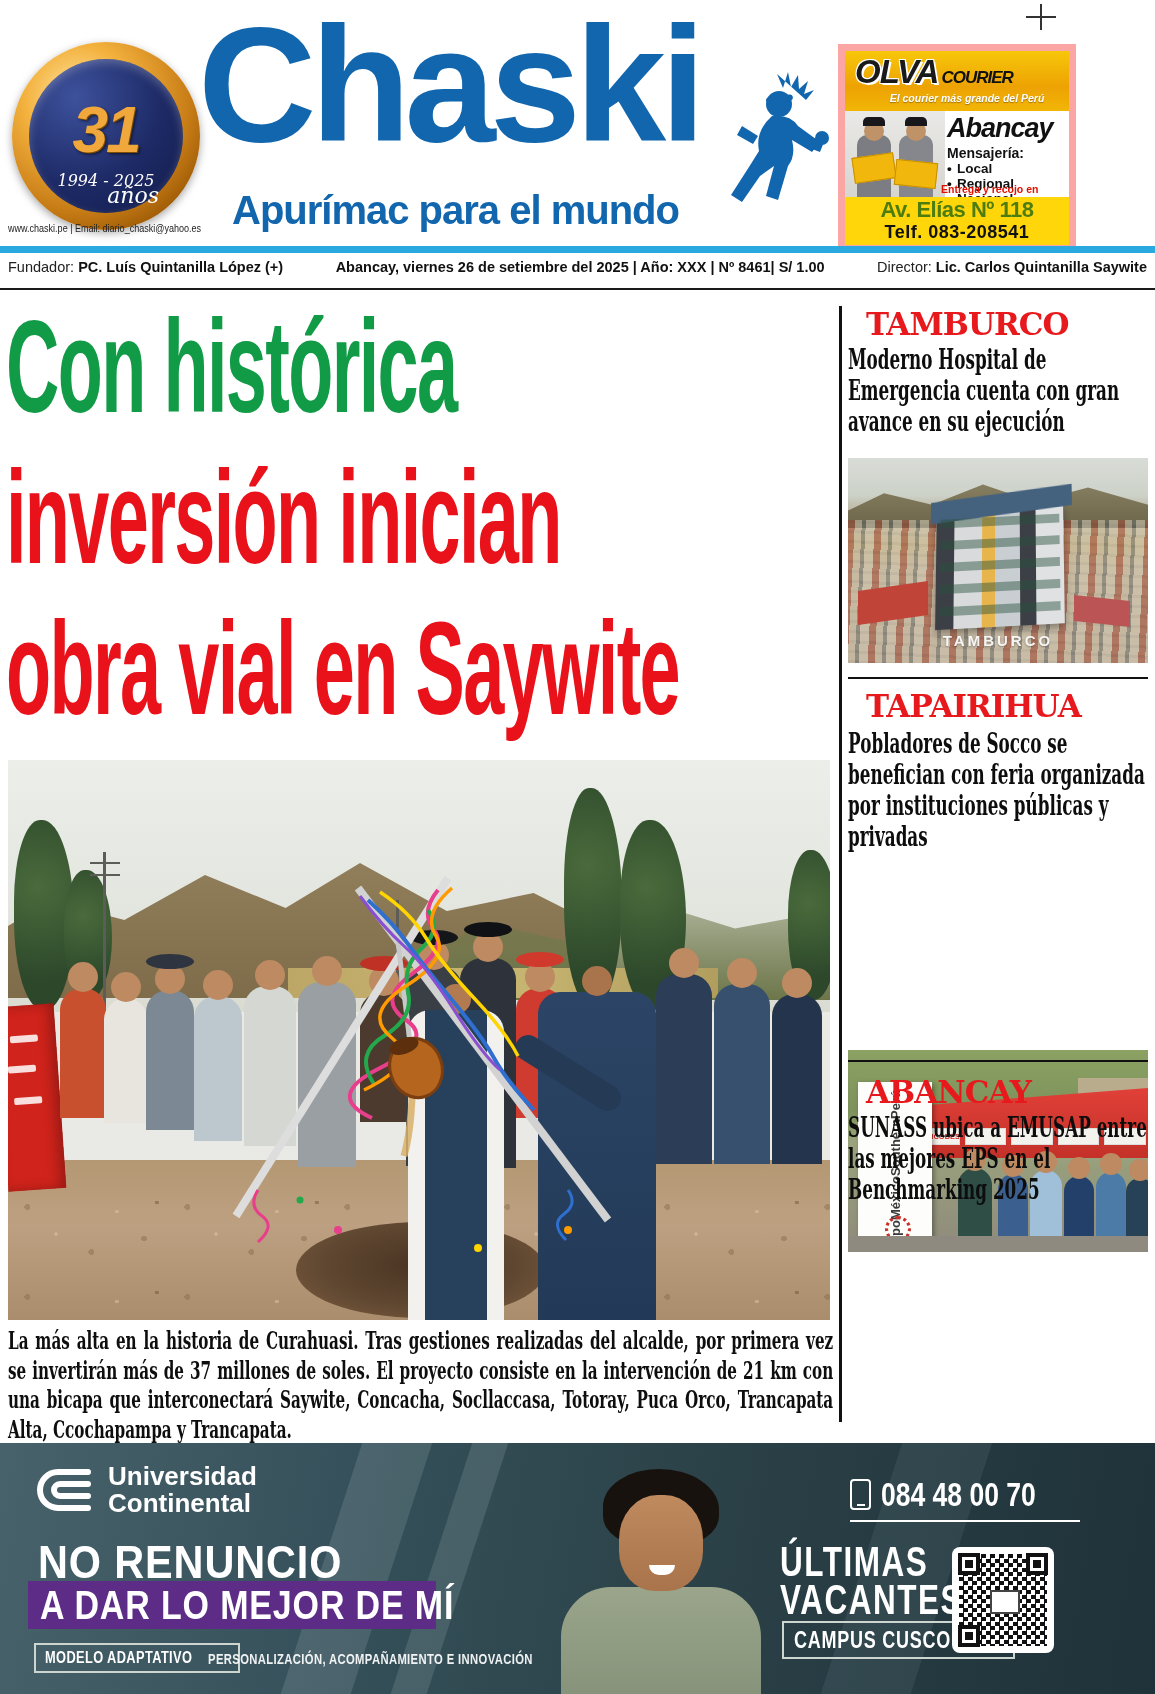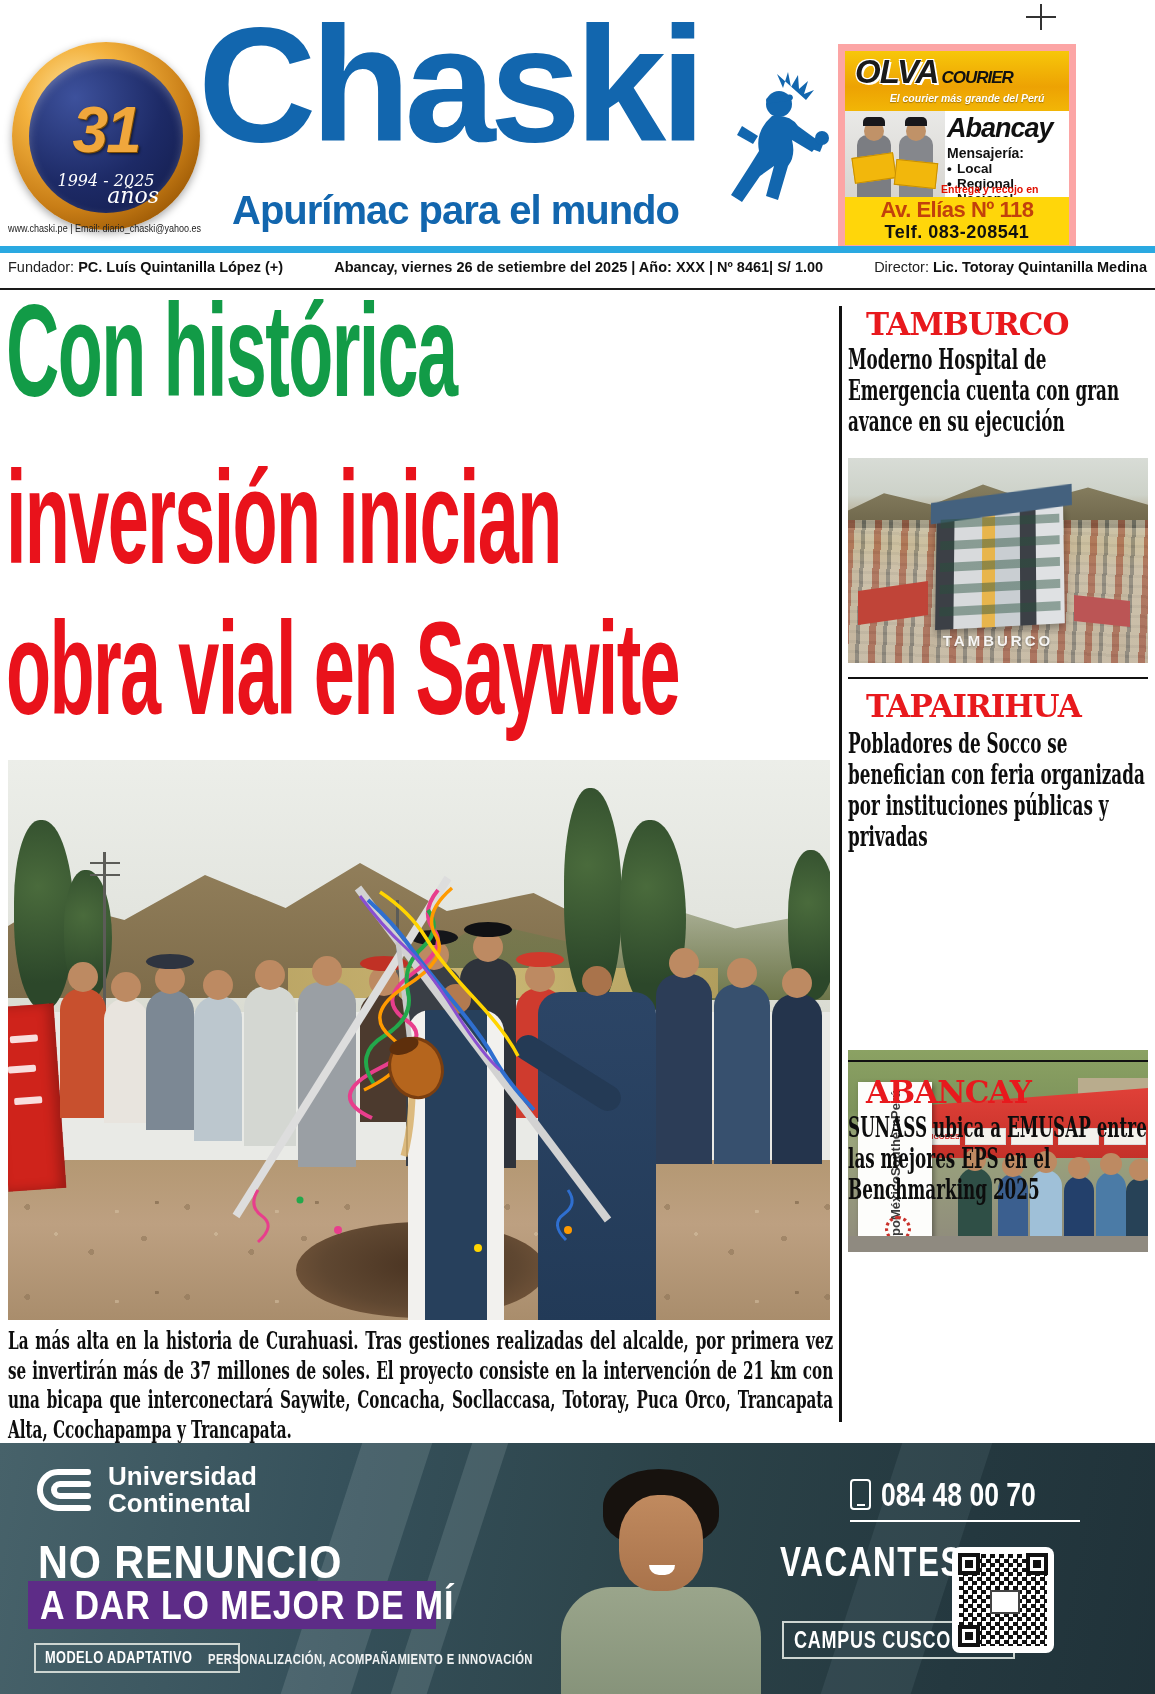--- a/index.html
+++ b/index.html
@@ -51,33 +51,33 @@
   .courier::before{content:"";position:absolute;top:-14px;left:50%;margin-left:-10px;width:20px;height:20px;border-radius:50%;background:#c09268;}
   .courier::after{content:"";position:absolute;top:-18px;left:50%;margin-left:-11px;width:22px;height:9px;border-radius:5px 5px 0 0;background:#18181c;}
   .courier .pkg{position:absolute;left:-4px;top:20px;width:40px;height:24px;background:#f2b70c;border:1px solid #c88f00;transform:rotate(-8deg);}
   .olva-right{position:absolute;left:102px;top:2px;width:120px;}
   .olva-city{font-size:27px;font-weight:800;font-style:italic;color:#111;letter-spacing:-1px;}
   .olva-msj{font-size:14px;font-weight:800;color:#111;margin-top:1px;}
   .olva-li{font-size:13.5px;font-weight:800;color:#111;line-height:15px;padding-left:10px;position:relative;}
   .olva-li::before{content:"•";position:absolute;left:0;top:0;}
   .olva-note{position:absolute;left:96px;top:72px;width:128px;font-size:10.5px;font-weight:800;color:#e01000;}
   .olva-bottom{position:absolute;left:0;top:146px;width:100%;height:48px;background:#ffd60a;text-align:center;}
-  .olva-addr{font-size:22px;font-weight:800;color:#c2410c;line-height:25px;letter-spacing:-0.5px;}
+  .olva-addr{font-size:22px;font-weight:800;color:#4d7c0f;line-height:25px;letter-spacing:-0.5px;}
   .olva-phone{font-size:18px;font-weight:800;color:#111;line-height:20px;letter-spacing:0.5px;}
 
   .blue-bar{left:0;top:246px;width:1155px;height:7px;background:#2aa9e1;}
   .masthead-row{left:8px;top:259px;width:1139px;display:flex;justify-content:space-between;align-items:baseline;font-size:14.5px;}
   .masthead-row .lbl{font-weight:400;color:#222;margin-top:30px;}
   .masthead-row .val{font-weight:800;color:#111;}
   .thin-rule{left:0;top:288px;width:1155px;height:2px;background:#1a1a1a;}
 
   
   .hl{left:6px;width:840px;height:150px;line-height:150px;font-size:132px;font-weight:800;letter-spacing:-3px;}
   .hl .cx{transform:scaleX(.56);}
-  .hl1{top:276px;color:#129b47;}
+  .hl1{top:292px;color:#129b47;}
   .hl2{top:443px;color:#e9121b;}
   .hl3{top:594px;color:#e9121b;}
 
   
   .main-photo{left:8px;top:760px;width:822px;height:560px;overflow:hidden;background:#e9eae6;}
   .mp-sky{position:absolute;left:0;top:0;width:100%;height:45%;
     background:linear-gradient(180deg,#eceee9 0%,#e3e5df 60%,#dadcd2 100%);}
   .mp-ridge{position:absolute;left:-20px;top:88px;width:620px;height:150px;background:linear-gradient(180deg,#93805c,#7e6c4a);
     clip-path:polygon(0 60%,10% 35%,22% 48%,35% 18%,48% 40%,60% 10%,74% 42%,88% 30%,100% 55%,100% 100%,0 100%);}
   .mp-ridge2{position:absolute;right:-10px;top:110px;width:420px;height:130px;background:linear-gradient(180deg,#79825250,#6d764a);
@@ -245,21 +245,21 @@
     <div class="olva-addr">Av. Elías Nº 118</div>
     <div class="olva-phone">Telf. 083-208541</div>
   </div>
 </div>
 
 <div class="abs blue-bar"></div>
 
 <div class="abs masthead-row">
   <div><span class="lbl">Fundador:</span> <span class="val">PC. Luís Quintanilla López (+)</span></div>
   <div class="val">Abancay, viernes 26 de setiembre del 2025 | Año: XXX | Nº 8461| S/  1.00</div>
-  <div><span class="lbl">Director:</span> <span class="val">Lic. Totoray Quintanilla Medina</span></div>
+  <div><span class="lbl">Director:</span> <span class="val">Lic. Carlos Quintanilla Saywite</span></div>
 </div>
 <div class="abs thin-rule"></div>
 
 <div class="abs hl hl1"><span class="cx">Con histórica</span></div>
 <div class="abs hl hl2"><span class="cx">inversión inician</span></div>
 <div class="abs hl hl3"><span class="cx">obra vial en Saywite</span></div>
 
 <div class="abs main-photo">
   <div class="mp-sky"></div>
   <div class="mp-ridge"></div>
@@ -415,20 +415,21 @@
     <div class="fa-face"></div>
     <div class="fa-smile"></div>
   </div>
 
   <div class="fa-phone-row">
     <span class="phone-icon"></span>
     <span class="fa-phone"><span class="cx" style="transform:scaleX(.78);">084 48 00 70</span></span>
   </div>
 
   <div class="fa-ult">
+    <div><span class="cx" style="transform:scaleX(.75);">ÚLTIMAS</span></div>
     <div><span class="cx" style="transform:scaleX(.75);">VACANTES</span></div>
   </div>
   <div class="fa-campus"><span class="cx" style="transform:scaleX(.75);">CAMPUS CUSCO</span></div>
 
   <div class="qr">
     <div class="qr-grid">
       <span class="qr-f tl"></span>
       <span class="qr-f tr"></span>
       <span class="qr-f bl"></span>
       <span class="qr-c"></span>

